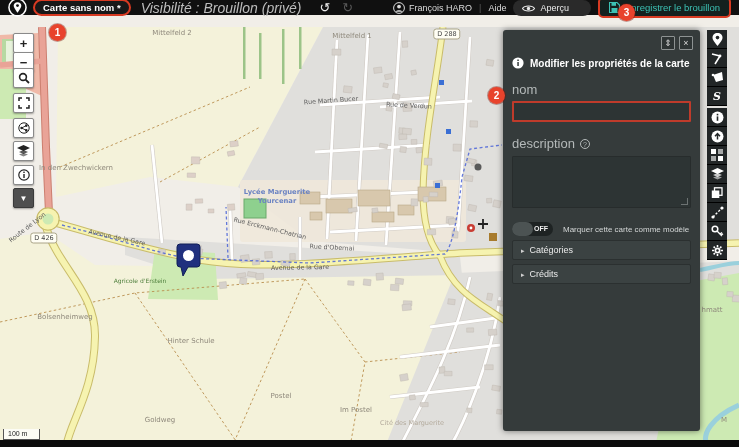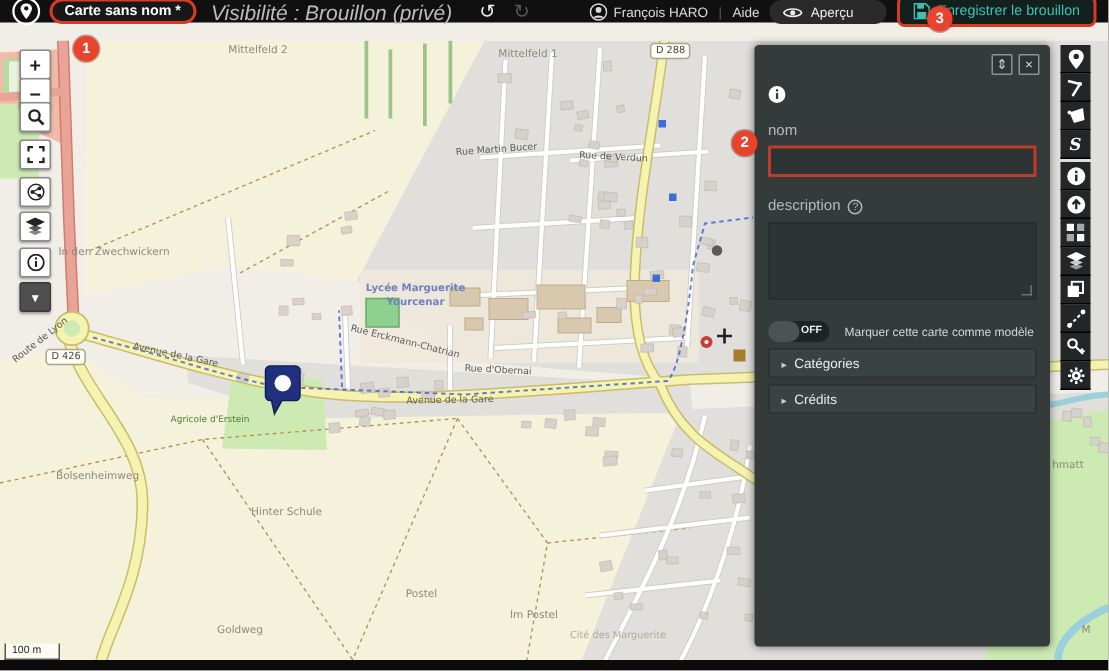--- a/index.html
+++ b/index.html
@@ -87,21 +87,21 @@
     position:absolute; left:503px; top:30px; width:197px; height:401px;
     background:#353b3b; border-radius:3px; z-index:55; padding:9px;
     box-shadow:0 0 6px rgba(0,0,0,.5); color:#e6e6e6;
   }
   .panel-ctrl { position:absolute; top:6px; right:7px; display:flex; gap:4px; }
   .pc-btn {
     width:14px; height:14px; border:1px solid #8d9292; background:#2e3434; color:#d8d8d8;
     font-size:9px; line-height:12px; text-align:center; cursor:pointer; border-radius:1px;
   }
   .panel-title { display:flex; align-items:center; gap:6px; margin-top:18px; font-size:10px; font-weight:bold; color:#fff; }
-  .field-label { font-size:10px; color:#b4b9b9; margin-top:13px; }
+  .field-label { font-size:13px; color:#b4b9b9; margin-top:13px; }
   .name-input {
     width:100%; height:21px; margin-top:4px; background:#2d3434;
     border:2px solid #bf3b2b; border-radius:1px; color:#eee; font-size:9px; padding:0 5px;
   }
   .desc-row { display:flex; align-items:center; gap:5px; margin-top:14px; }
   .qmark {
     width:10px; height:10px; border:1px solid #b4b9b9; border-radius:50%;
     font-size:7px; line-height:9px; text-align:center; color:#b4b9b9; cursor:pointer;
   }
   .desc-area {
@@ -519,20 +519,21 @@
     <div class="panel-ctrl">
       <div class="pc-btn">⇕</div>
       <div class="pc-btn">×</div>
     </div>
     <div class="panel-title">
       <svg width="12" height="12" viewBox="0 0 12 12">
           <circle cx="6" cy="6" r="5.6" fill="#fff"></circle>
           <rect x="5.3" y="5" width="1.5" height="4" fill="#353b3b"></rect>
           <rect x="5.3" y="2.5" width="1.5" height="1.5" fill="#353b3b"></rect>
         </svg>
+      <span>Modifier les propriétés de la carte</span>
     </div>
     <div class="field-label">nom</div>
     <input class="name-input" type="text" value="" placeholder="" style="">
     <div class="desc-row">
       <span class="field-label" style="margin-top:0">description</span>
       <span class="qmark">?</span>
     </div>
     <div class="desc-area"></div>
     <div class="toggle-row">
       <div class="switch">

